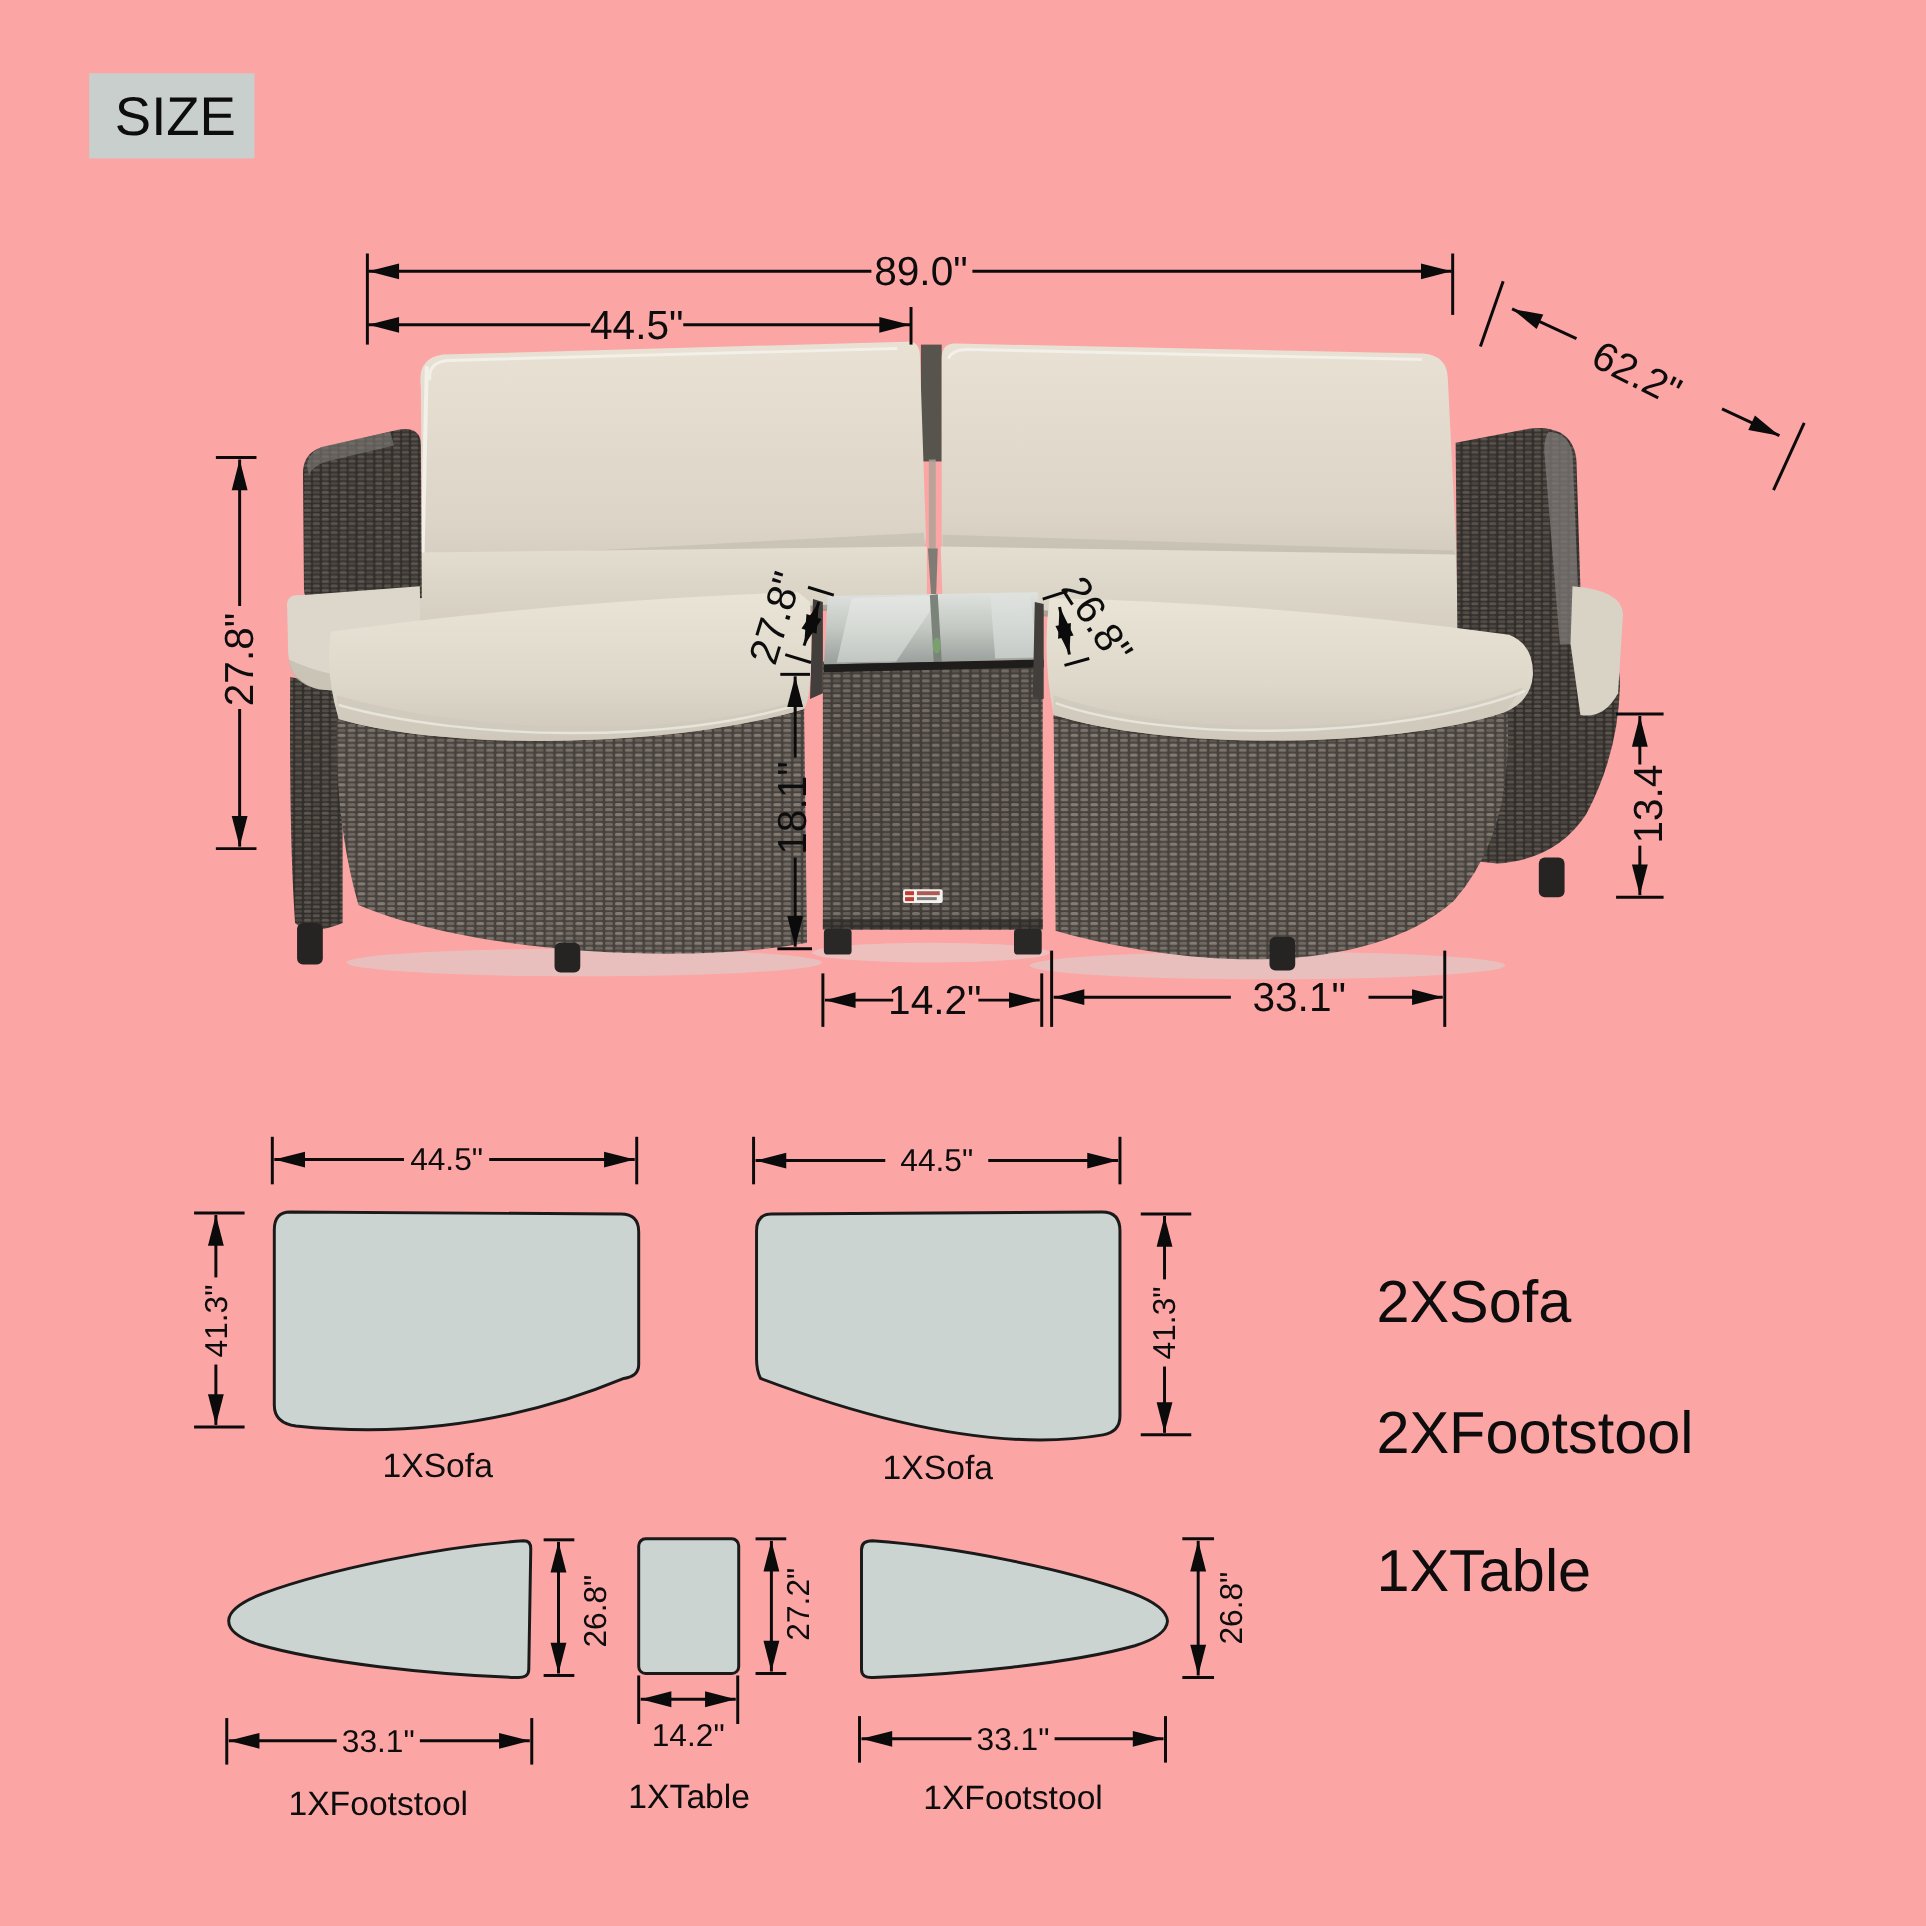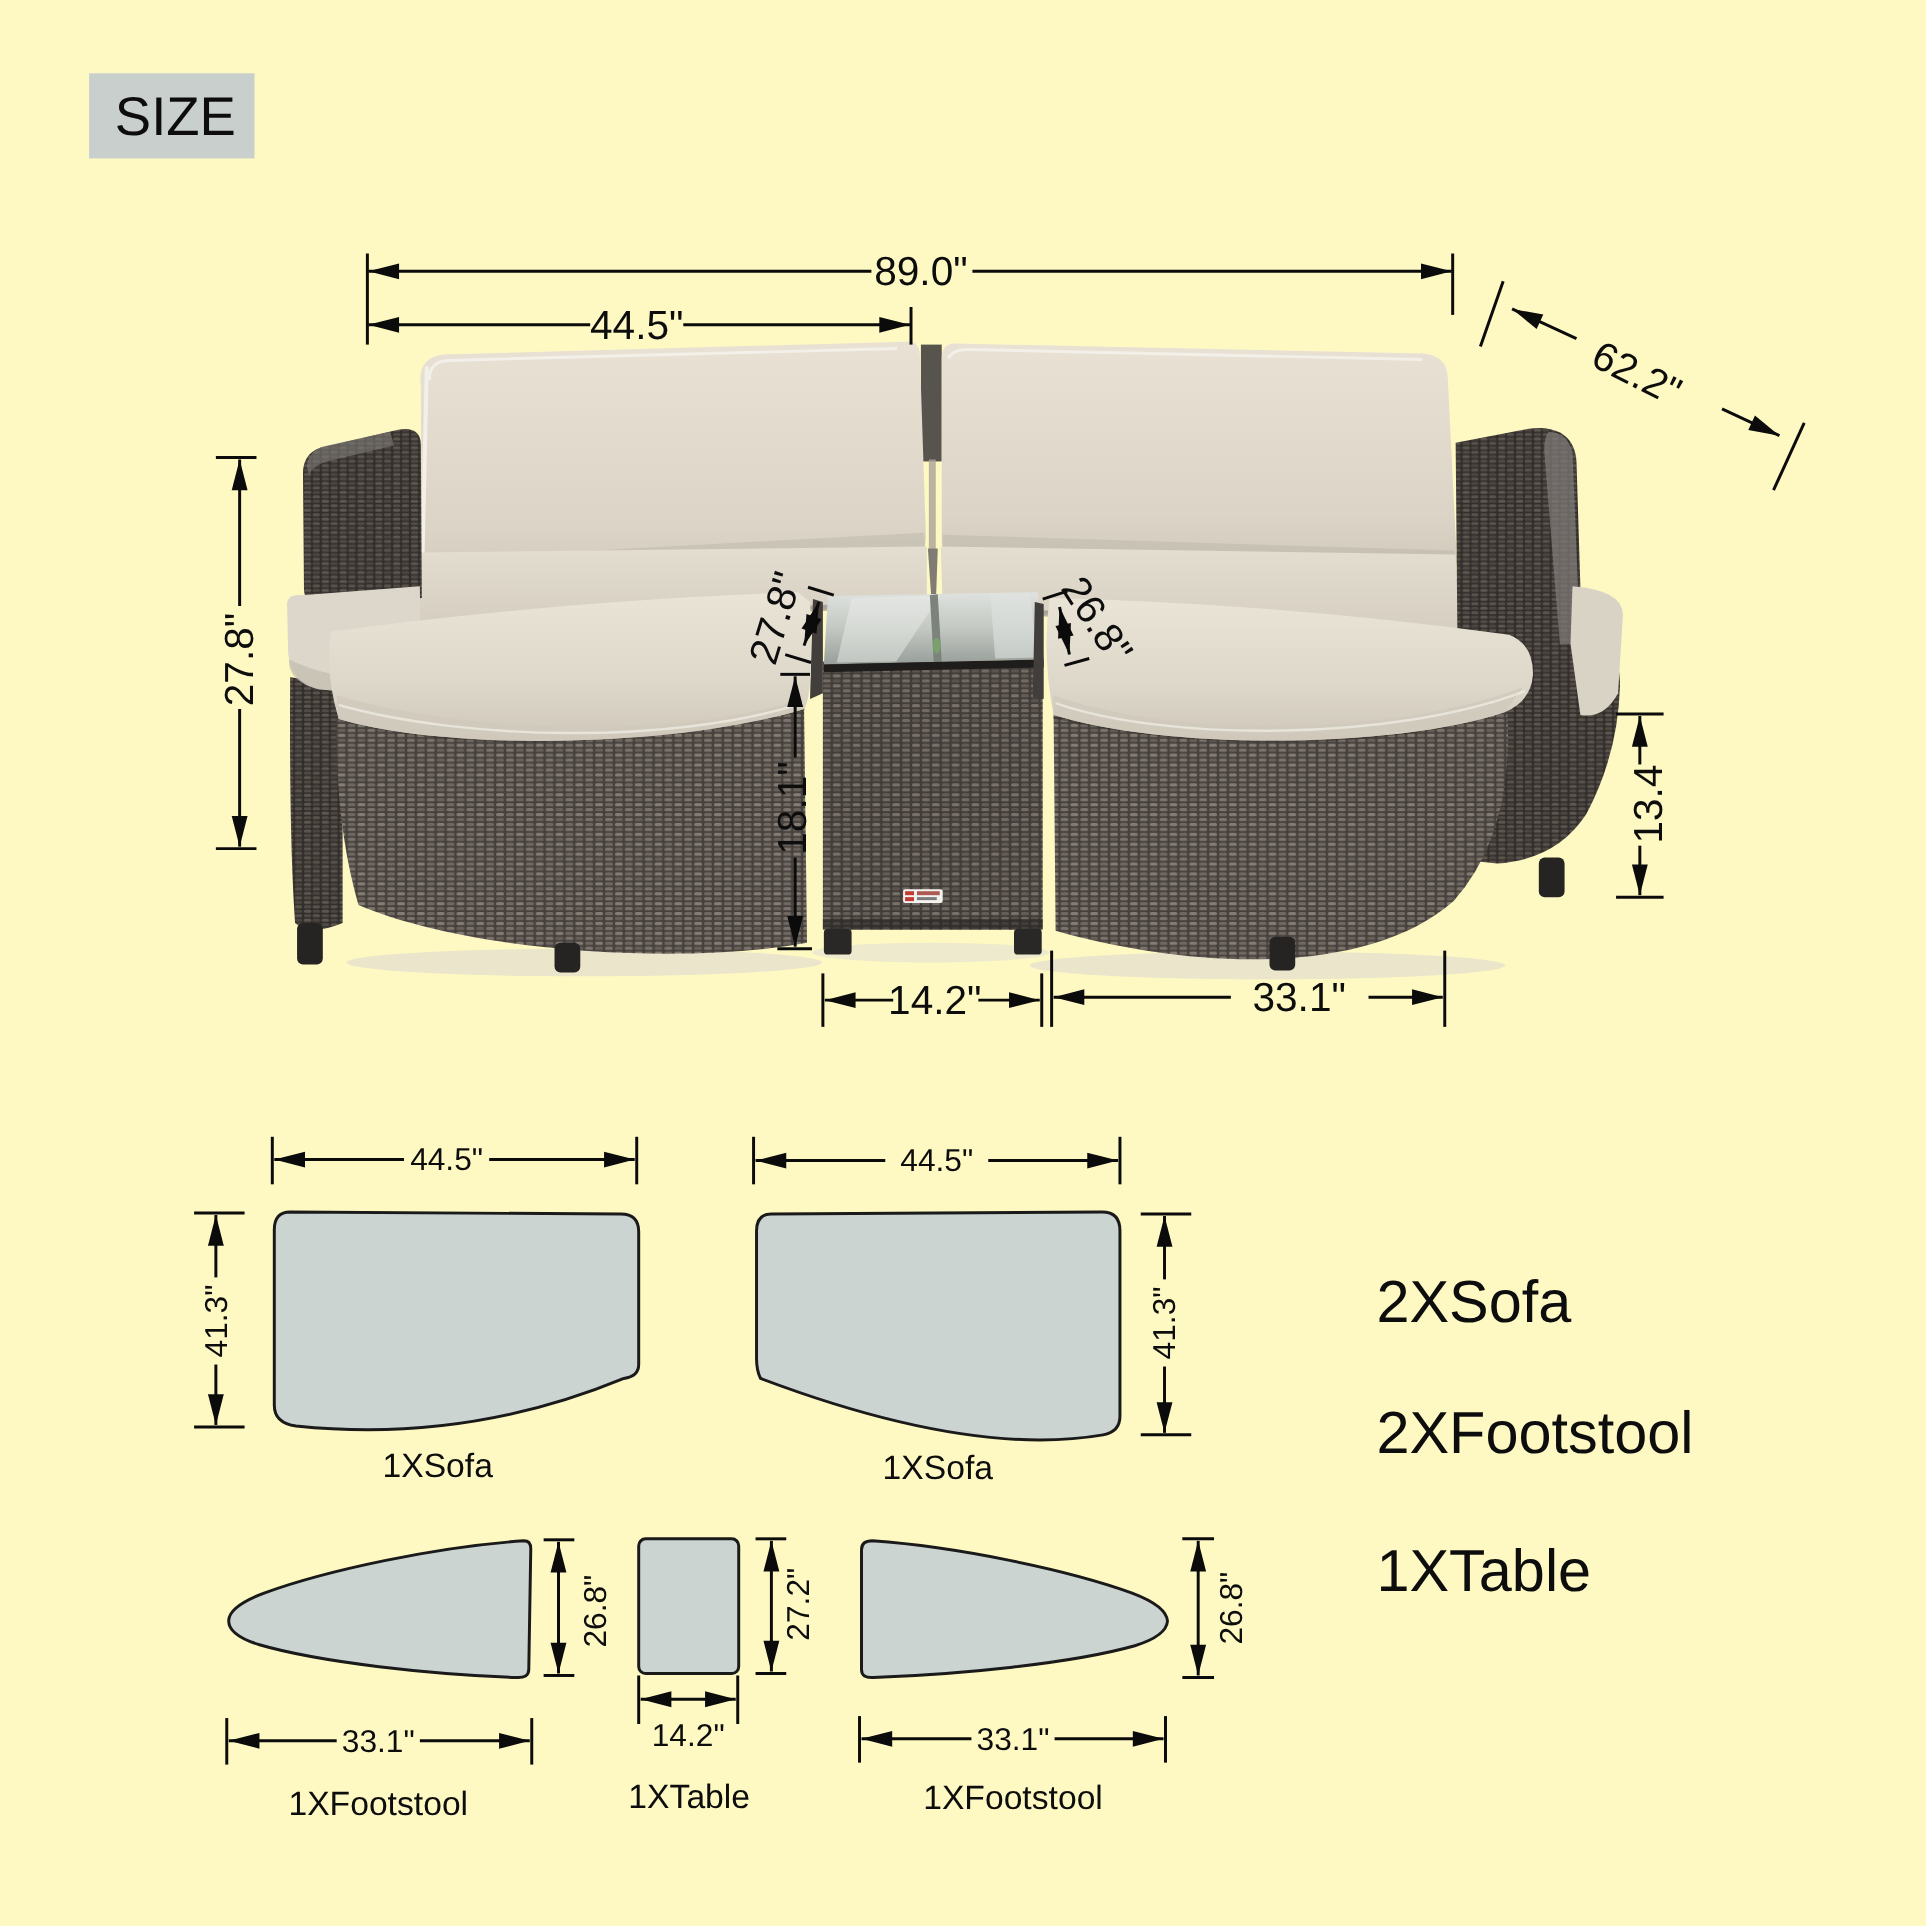--- a/index.html
+++ b/index.html
@@ -1,16 +1,16 @@
 <!DOCTYPE html>
 <html><head>
 <meta charset="utf-8">
 <style>
 html,body{margin:0;padding:0;background:#ffffff;}
-#page{position:relative;width:1927px;height:1927px;background:#fef9c3;overflow:hidden;
+#page{position:relative;width:1927px;height:1927px;background:#fca5a5;overflow:hidden;
 font-family:"Liberation Sans", sans-serif;}
 svg{position:absolute;left:0;top:0;}
 text{fill:#0d0d0d;font-family:"Liberation Sans", sans-serif;-webkit-font-smoothing:antialiased;text-rendering:geometricPrecision;}
 </style>
 </head>
 <body>
 <div id="page">
 <svg width="1927" height="1927" viewBox="0 0 1946 1946">
 <defs>
 <marker id="ae" orient="auto-start-reverse" markerUnits="userSpaceOnUse" markerWidth="40" markerHeight="26" refX="32" refY="13">

